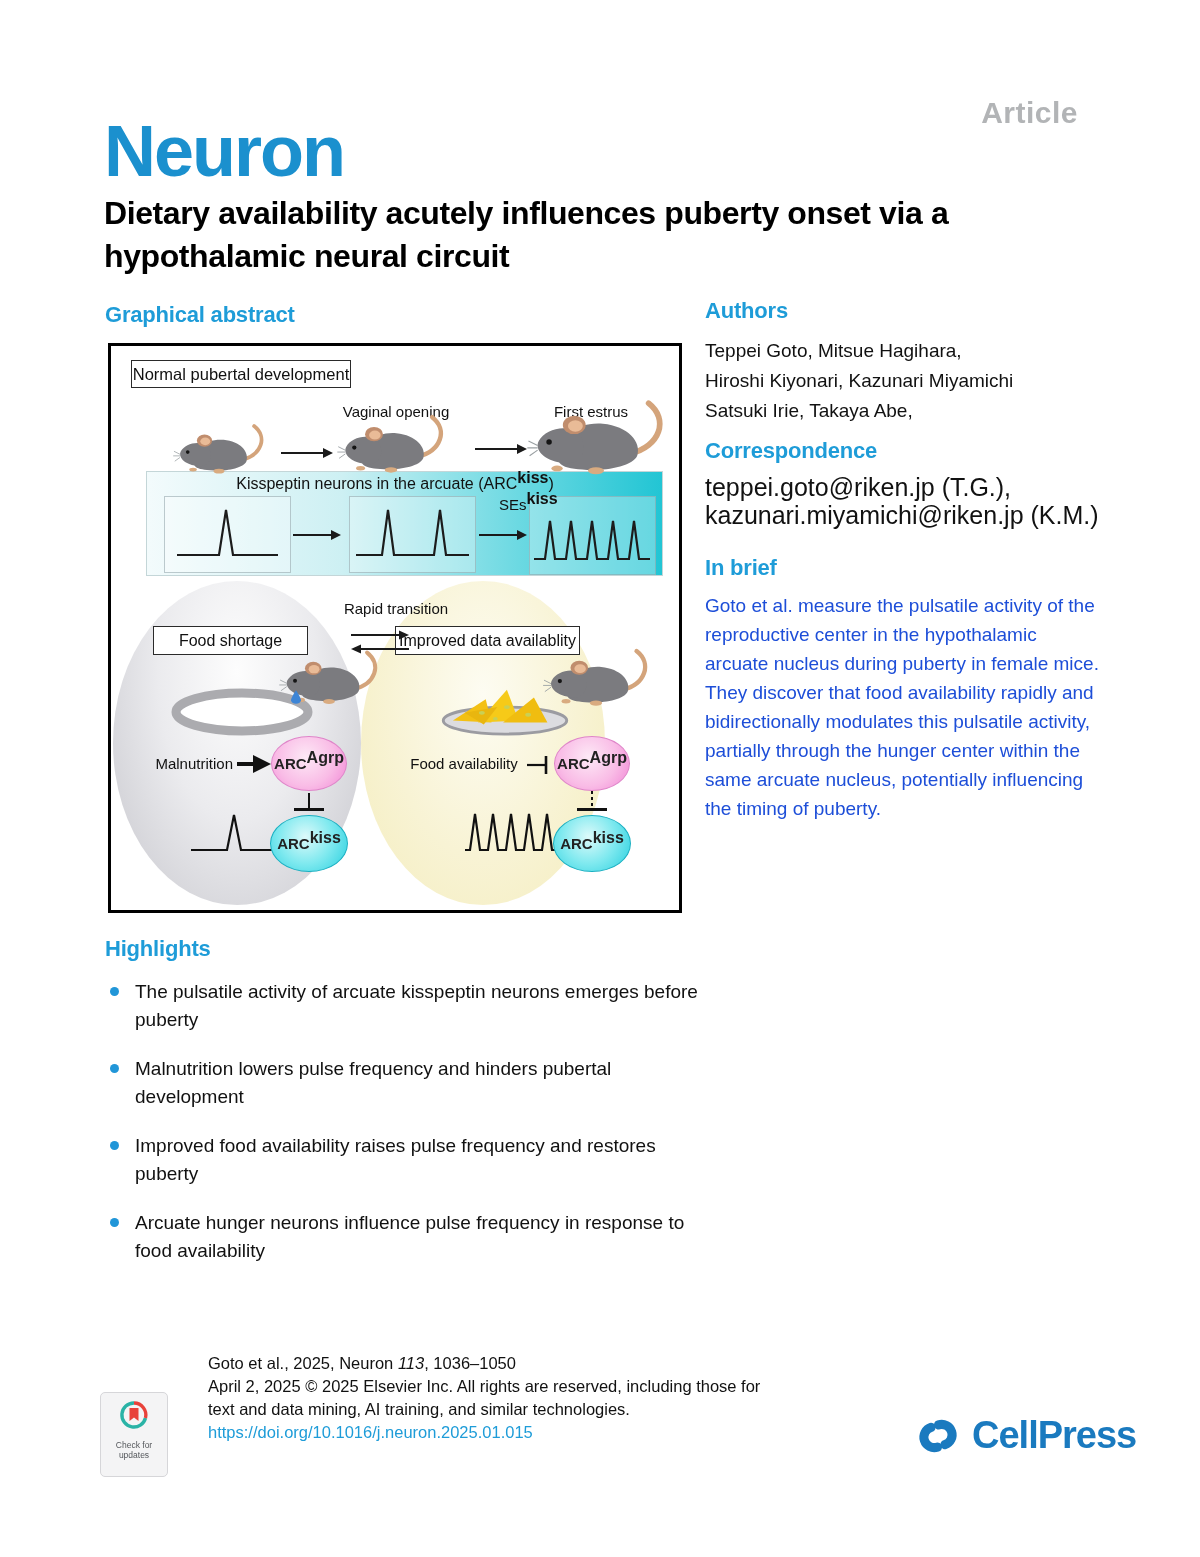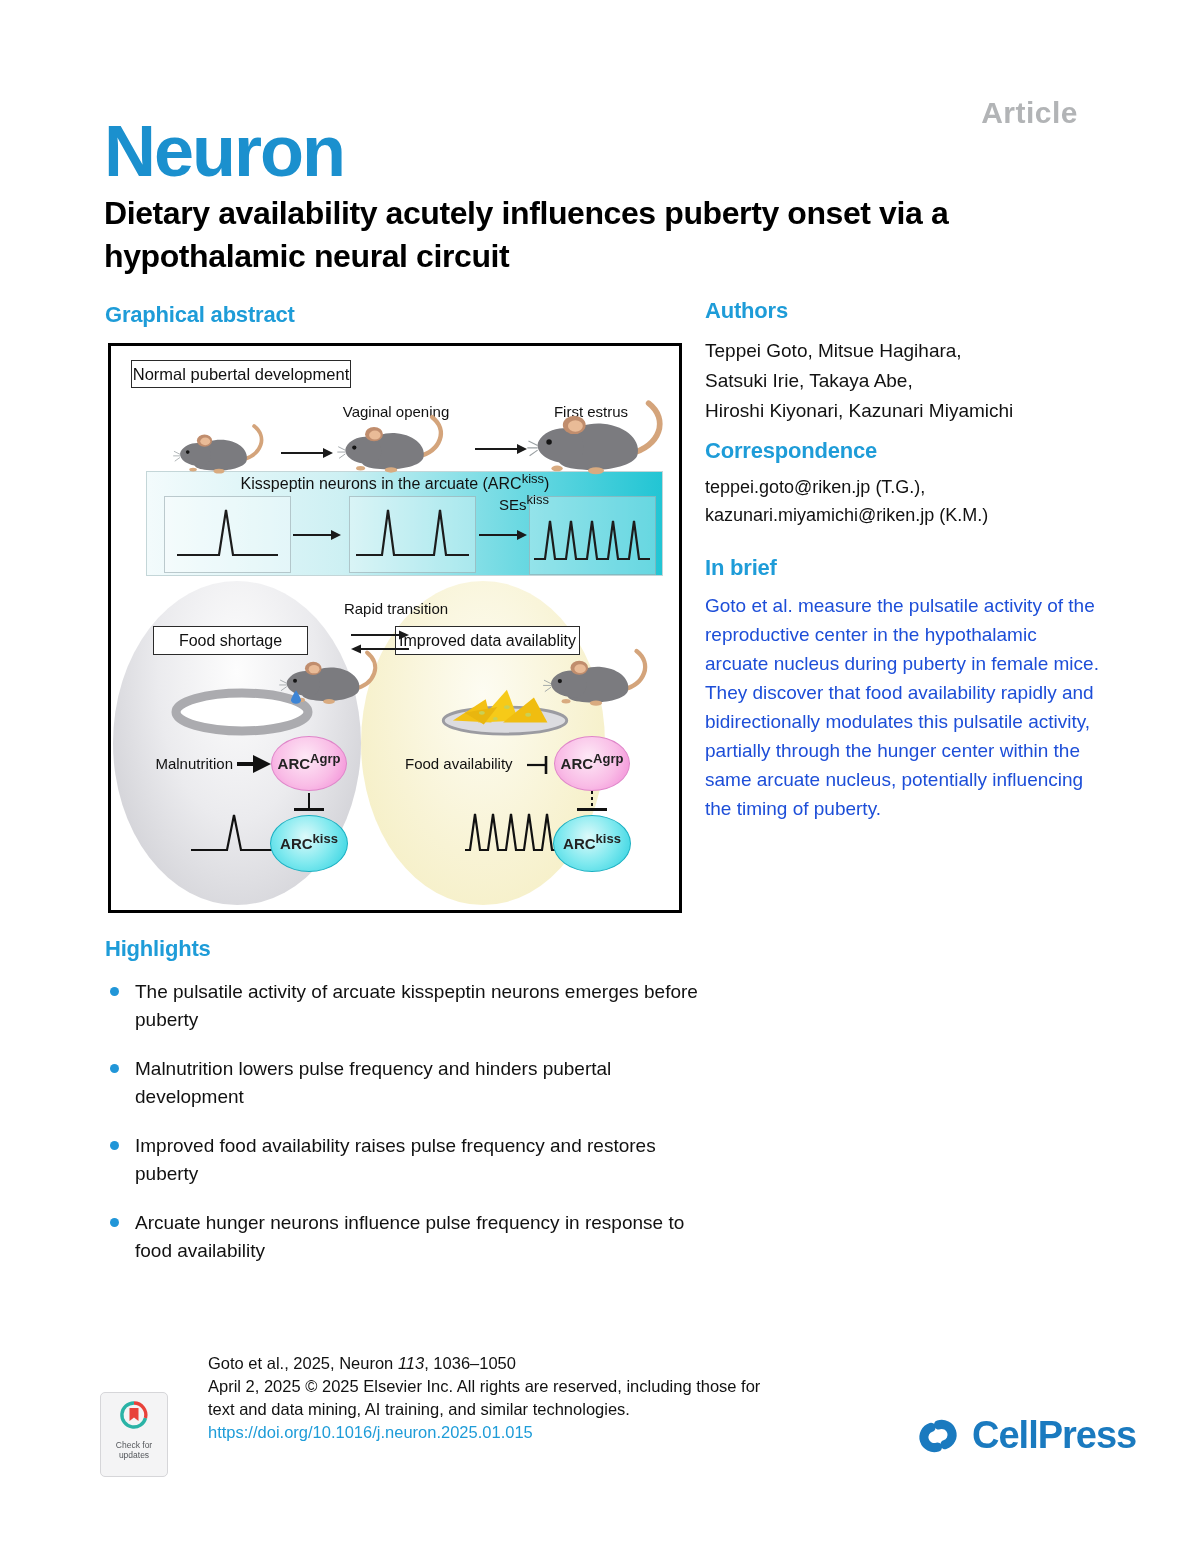--- a/index.html
+++ b/index.html
@@ -33,43 +33,43 @@
   .p1{left:17px;} .p2{left:202px;} .p3{left:382px;height:79px;}
   .ses{left:388px;top:150px;font-size:15px;color:#111;z-index:3;}
   .mouse-svg{position:absolute;z-index:4;overflow:visible;}
   .ell{position:absolute;border-radius:50%;}
   .ell-gray{left:2px;top:235px;width:248px;height:324px;
         background:radial-gradient(ellipse at 50% 28%,#fdfdfd 0%,#ebebee 45%,#c6c6cc 100%);}
   .ell-yellow{left:250px;top:235px;width:244px;height:324px;
         background:radial-gradient(ellipse at 50% 35%,#fdfcf2 0%,#f8f3d4 55%,#f4edbd 100%);}
   .node{position:absolute;display:flex;align-items:center;justify-content:center;
         font-size:15px;font-weight:700;color:#222;border-radius:50%;z-index:6;}
-  .node sup,.ses sup,.band-title sup{font-size:13px;}
+  .node sup,.ses sup,.band-title sup{font-size:16px;font-weight:bold;}
   .pink{background:radial-gradient(circle at 45% 38%,#fde9f6 0%,#f9bce6 55%,#f184d4 100%);
         border:1px solid #df85c9;}
   .cyan{background:radial-gradient(circle at 45% 38%,#ddfafa 0%,#7fe9ef 50%,#25ced e0 100%);
         background:radial-gradient(circle at 45% 38%,#ddfafa 0%,#7fe9ef 50%,#25cede 100%);
         border:1px solid #1ab0c2;text-align:center;}
   .pinkL{left:160px;top:390px;width:76px;height:55px;}
   .pinkR{left:443px;top:390px;width:76px;height:55px;}
   .cyanL{left:159px;top:469px;width:78px;height:57px;}
   .cyanR{left:442px;top:469px;width:78px;height:57px;}
   .inh{z-index:6;display:flex;flex-direction:column;align-items:center;}
   .inh-line{width:2.5px;height:15px;background:#111;}
   .inh-line.dashed{background:repeating-linear-gradient(180deg,#111 0 3px,transparent 3px 6px);height:17px;}
   .inh-bar{width:30px;height:2.5px;background:#111;}
   .rapid{left:205px;top:254px;width:160px;z-index:5;}
   .mal{left:30px;top:409px;width:92px;text-align:right;z-index:6;}
-  .fa{left:294px;top:409px;width:118px;text-align:left;z-index:6;}
+  .fa{left:294px;top:409px;width:118px;text-align:center;z-index:6;}
   .trace-svg{position:absolute;z-index:5;}
   
   .right-col{position:absolute;left:705px;top:298px;width:395px;}
   .authors-lines{margin-top:12px;font-size:19px;line-height:30px;color:#111;}
   .corr-head{margin-top:12px;}
-  .corr-lines{margin-top:9px;font-size:18px;line-height:28px;color:#111;}
+  .corr-lines{margin-top:9px;font-size:25px;line-height:28px;color:#111;}
   .brief-head{margin-top:26px;}
   .brief-text{margin-top:10px;font-size:19px;line-height:29px;color:#1d4ed8;}
   
   .highlights{position:absolute;left:105px;top:936px;width:615px;}
   .hl-list{margin:16px 0 0 0;padding:0;list-style:none;}
   .hl-item{display:flex;gap:16px;margin-bottom:21px;font-size:19px;line-height:28px;color:#111;}
   .hl-dot{flex:0 0 auto;width:9px;height:9px;border-radius:50%;background:#2196d8;margin-top:9px;margin-left:5px;}
   
   .cite{position:absolute;left:208px;top:1352px;font-size:16.5px;line-height:23px;color:#111;}
   .doi{color:#1e9cd8;text-decoration:none;}
@@ -237,22 +237,22 @@
       </svg>
     <div class="node cyan cyanR">
         <span><span>ARC</span><sup>kiss</sup></span>
       </div>
   </div>
 
   <div class="right-col">
     <h2 class="sec-head">Authors</h2>
     <div class="authors-lines">
       <div>Teppei Goto, Mitsue Hagihara,</div>
+      <div>Hiroshi Kiyonari, Kazunari Miyamichi</div>
       <div>Satsuki Irie, Takaya Abe,</div>
-      <div>Hiroshi Kiyonari, Kazunari Miyamichi</div>
     </div>
     <h2 class="sec-head corr-head">Correspondence</h2>
     <div class="corr-lines">
       <div>teppei.goto@riken.jp (T.G.),</div>
       <div>kazunari.miyamichi@riken.jp (K.M.)</div>
     </div>
     <h2 class="sec-head brief-head">In brief</h2>
     <p class="brief-text">Goto et al. measure the pulsatile activity of the reproductive center in the hypothalamic arcuate nucleus during puberty in female mice. They discover that food availability rapidly and bidirectionally modulates this pulsatile activity, partially through the hunger center within the same arcuate nucleus, potentially influencing the timing of puberty.</p>
   </div>
 

